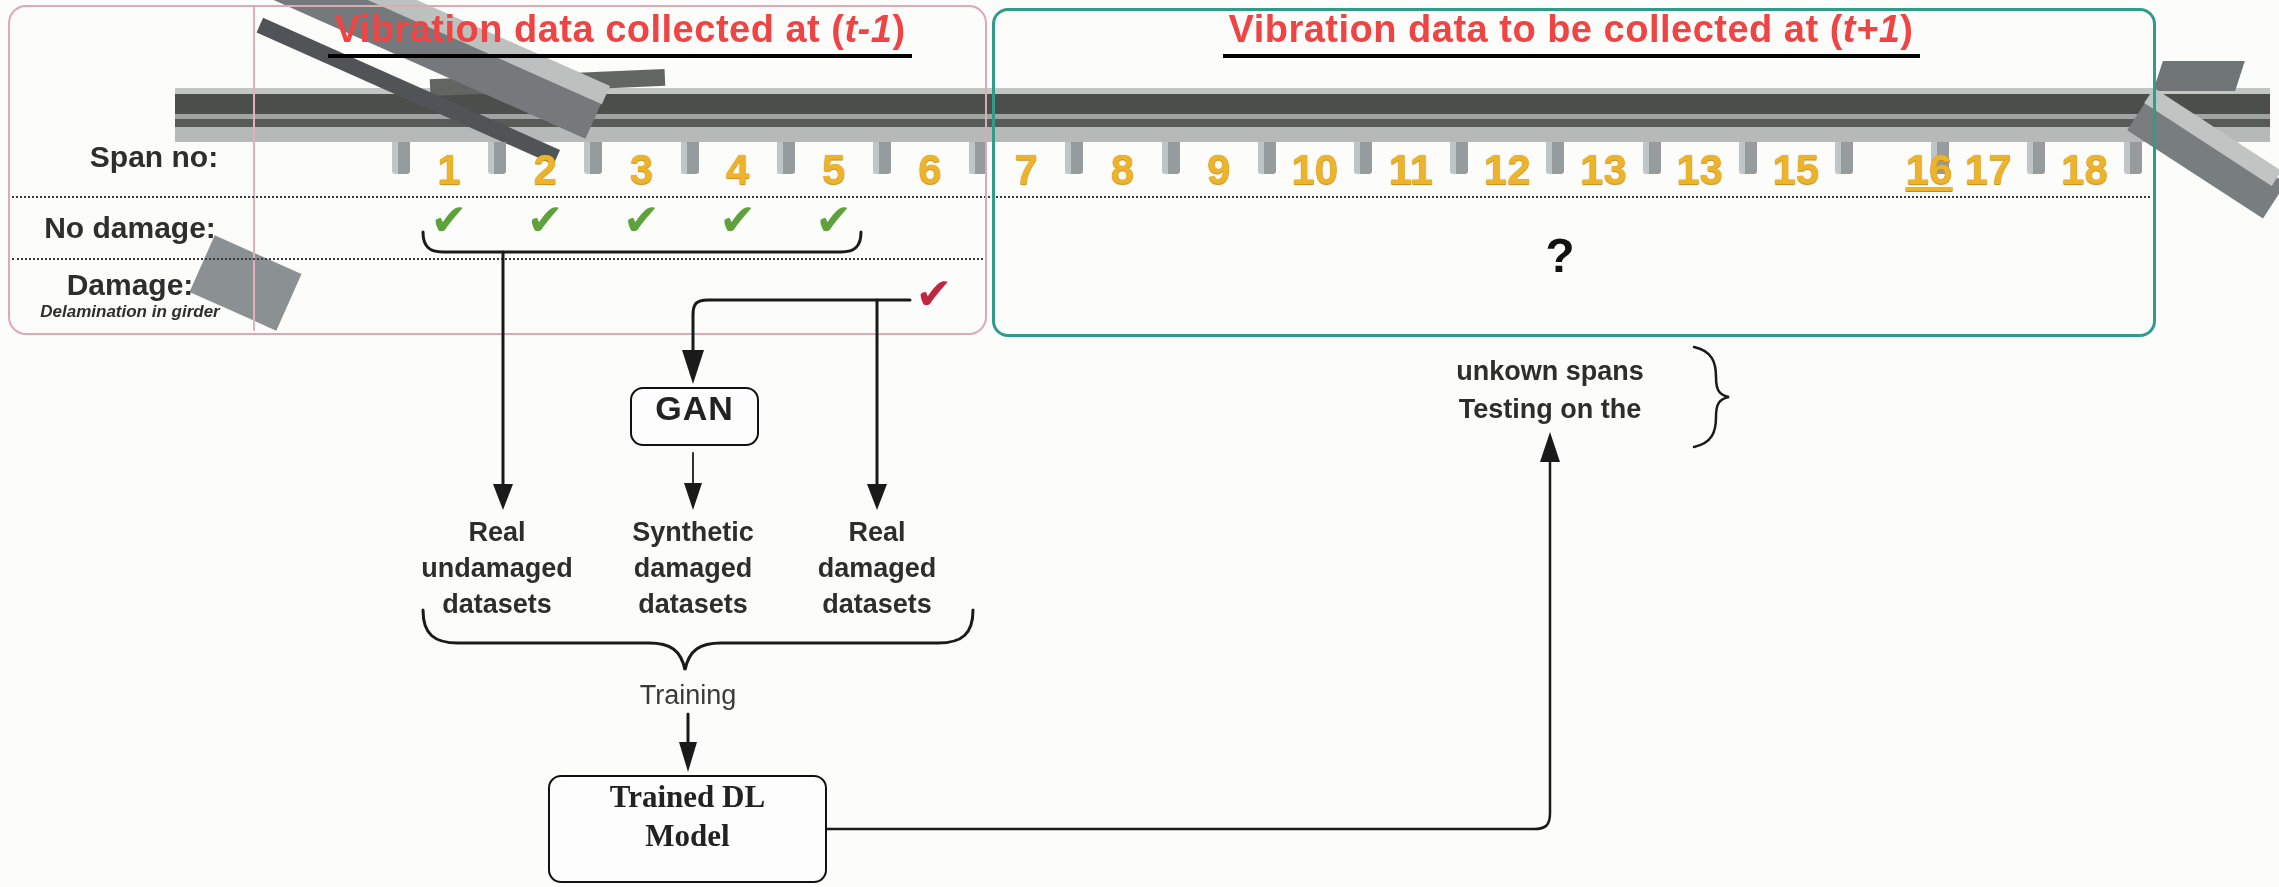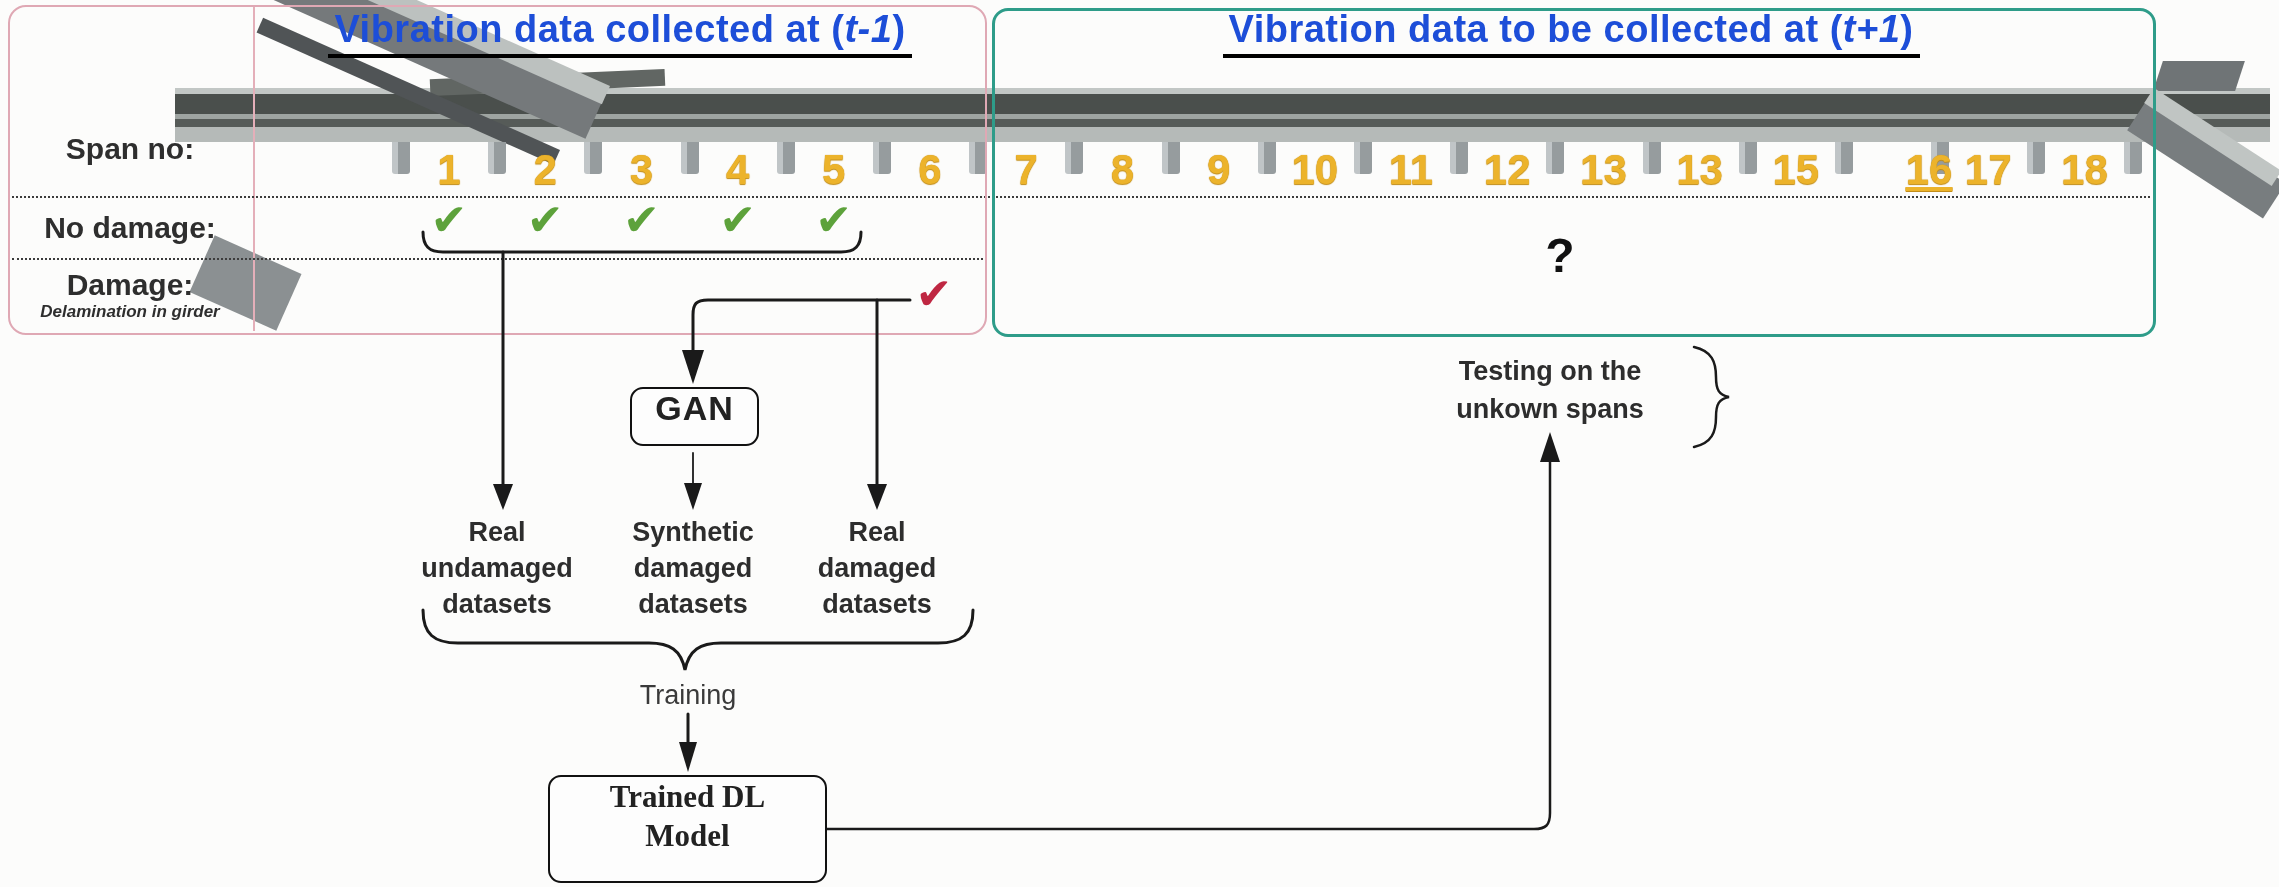--- a/index.html
+++ b/index.html
@@ -13,28 +13,28 @@
   #col-divider{position:absolute;left:253px;top:6px;width:2px;height:325px;background:#e4afb9;z-index:2;}
 
   .dotted{position:absolute;border-top:2px dotted #3c3c3c;z-index:2;height:0;}
   #dot-line-1{left:12px;top:196px;width:2138px;}
   #dot-line-2{left:12px;top:258px;width:971px;}
 
   
   .title-wrap{position:absolute;text-align:center;z-index:6;}
   #title-left{left:255px;top:8px;width:730px;}
   #title-right{left:992px;top:8px;width:1158px;}
-  .title-text{display:inline-block;font-size:38px;font-weight:bold;color:#1d4ed8;
+  .title-text{display:inline-block;font-size:38px;font-weight:bold;color:#ef4444;
     border-bottom:4px solid #000;padding:0 6px 3px 6px;letter-spacing:.5px;}
   .title-text i{font-style:italic;}
 
   
   .row-label{position:absolute;left:10px;width:240px;text-align:center;
     font-weight:bold;color:#2e2e2e;z-index:6;}
-  #lbl-span{top:132px;font-size:30px;}
+  #lbl-span{top:140px;font-size:30px;padding-left:24px;}
   #lbl-nodam{top:211px;font-size:30px;}
   #lbl-dam{top:268px;font-size:30px;}
   #lbl-dam-note{top:302px;font-size:17px;font-style:italic;}
 
   
   .bridge{position:absolute;z-index:1;}
   #deck{left:175px;top:88px;width:2095px;height:54px;
     background:linear-gradient(180deg,#c2c7c5 0 12%,#4a4f4c 12% 48%,#9ea4a1 48% 58%,#565b58 58% 72%,#b5bab8 72% 100%);}
   .pier{position:absolute;top:142px;width:18px;height:32px;z-index:1;
     background:linear-gradient(90deg,#c0c5c7 0 35%,#969c9e 35% 100%);border-radius:0 0 3px 3px;}
@@ -221,18 +221,18 @@
   </div>
 
   <div id="training-lbl">Training</div>
 
   <div class="nodebox" id="dl-box">
     <div>Trained DL</div>
     <div>Model</div>
   </div>
 
   <div id="testing-lbl">
+    <div>unkown spans</div>
     <div>Testing on the</div>
-    <div>unkown spans</div>
   </div>
 
 
 </div>
 
 </body></html>

